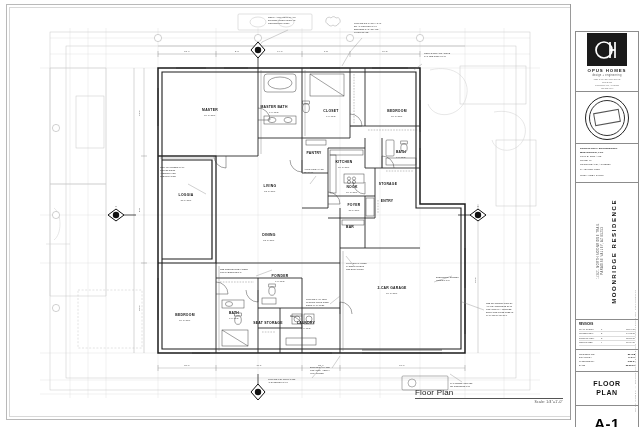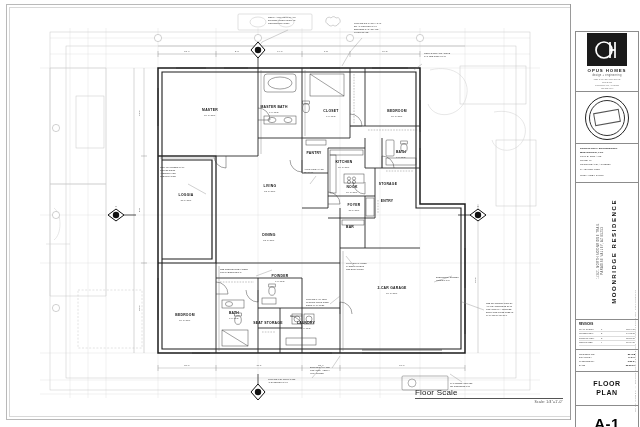--- a/index.html
+++ b/index.html
@@ -514,21 +514,21 @@
 
       <g stroke="#999" stroke-width="0.45" fill="none">
         <path d="M316,12 a3,3 0 0,1 5,-2 a3,3 0 0,1 5,0 a3,3 0 0,1 4,2
                  a3,3 0 0,1 -2,4 a3,3 0 0,1 -5,1 a3,3 0 0,1 -5,-1 a3,3 0 0,1 -2,-4 Z"></path>
       </g>
 
     </svg>
   </div>
 
   <div class="plan-title">
-    <div class="t">Floor Scale</div>
+    <div class="t">Floor Plan</div>
     <div class="rule"></div>
     <div class="sc">Scale: 1/4"=1'-0"</div>
   </div>
 
   <div class="tb">
     <div class="tb-inner">
 
       <div class="tb-cell logo-cell">
         <div class="logo-box">
           <div class="logo-mark">

